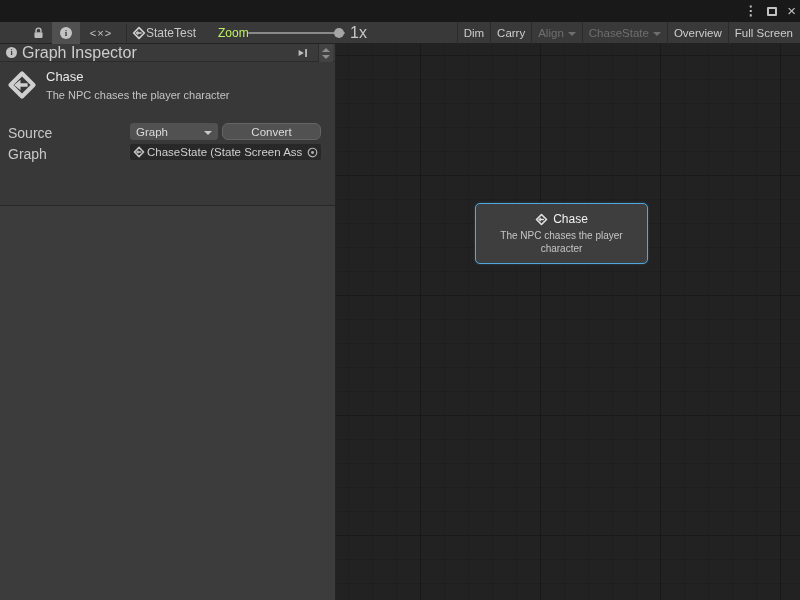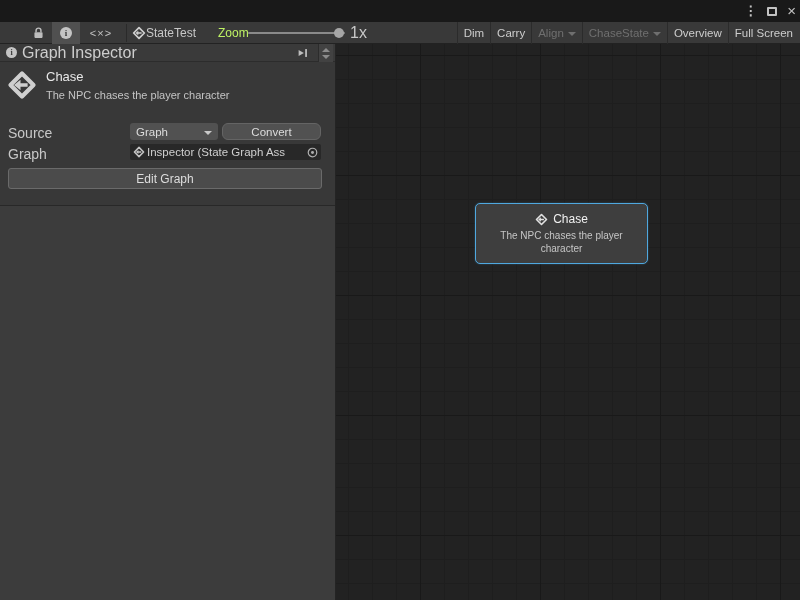--- a/index.html
+++ b/index.html
@@ -189,28 +189,27 @@
       <span class="chev"></span>
     </div>
     <div class="convert-btn">Convert</div>
 
     <span class="row-label" style="top:102px">Graph</span>
     <div class="object-field">
       <svg class="state-icon-sm" width="12" height="12" viewBox="0 0 24 24">
         <path d="M12 2.8 L21.2 12 L12 21.2 L2.8 12 Z" fill="none" stroke="currentColor" stroke-width="3" stroke-linejoin="round"></path>
         <path d="M16.5 10.7 L16.5 13.3 L10.8 13.3 L10.8 16 L5.8 12 L10.8 8 L10.8 10.7 Z" fill="currentColor"></path>
       </svg>
-      <span class="val">Inspector (State Graph Ass</span>
+      <span class="val">ChaseState (State Screen Ass</span>
       <svg width="13" height="13" viewBox="0 0 14 14">
         <circle cx="7" cy="7" r="4.6" fill="none" stroke="#AFAFAF" stroke-width="1.3"></circle>
         <circle cx="7" cy="7" r="1.6" fill="#AFAFAF"></circle>
       </svg>
     </div>
 
-    <div class="edit-btn">Edit Graph</div>
     <div class="insp-divider"></div>
     <div class="insp-lower"></div>
   </div>
 
   <div class="canvas">
     <div class="node">
       <div class="node-title">
         <svg class="state-icon-sm" width="13" height="13" viewBox="0 0 24 24">
           <path d="M12 2.8 L21.2 12 L12 21.2 L2.8 12 Z" fill="none" stroke="currentColor" stroke-width="3" stroke-linejoin="round"></path>
           <path d="M16.5 10.7 L16.5 13.3 L10.8 13.3 L10.8 16 L5.8 12 L10.8 8 L10.8 10.7 Z" fill="currentColor"></path>

